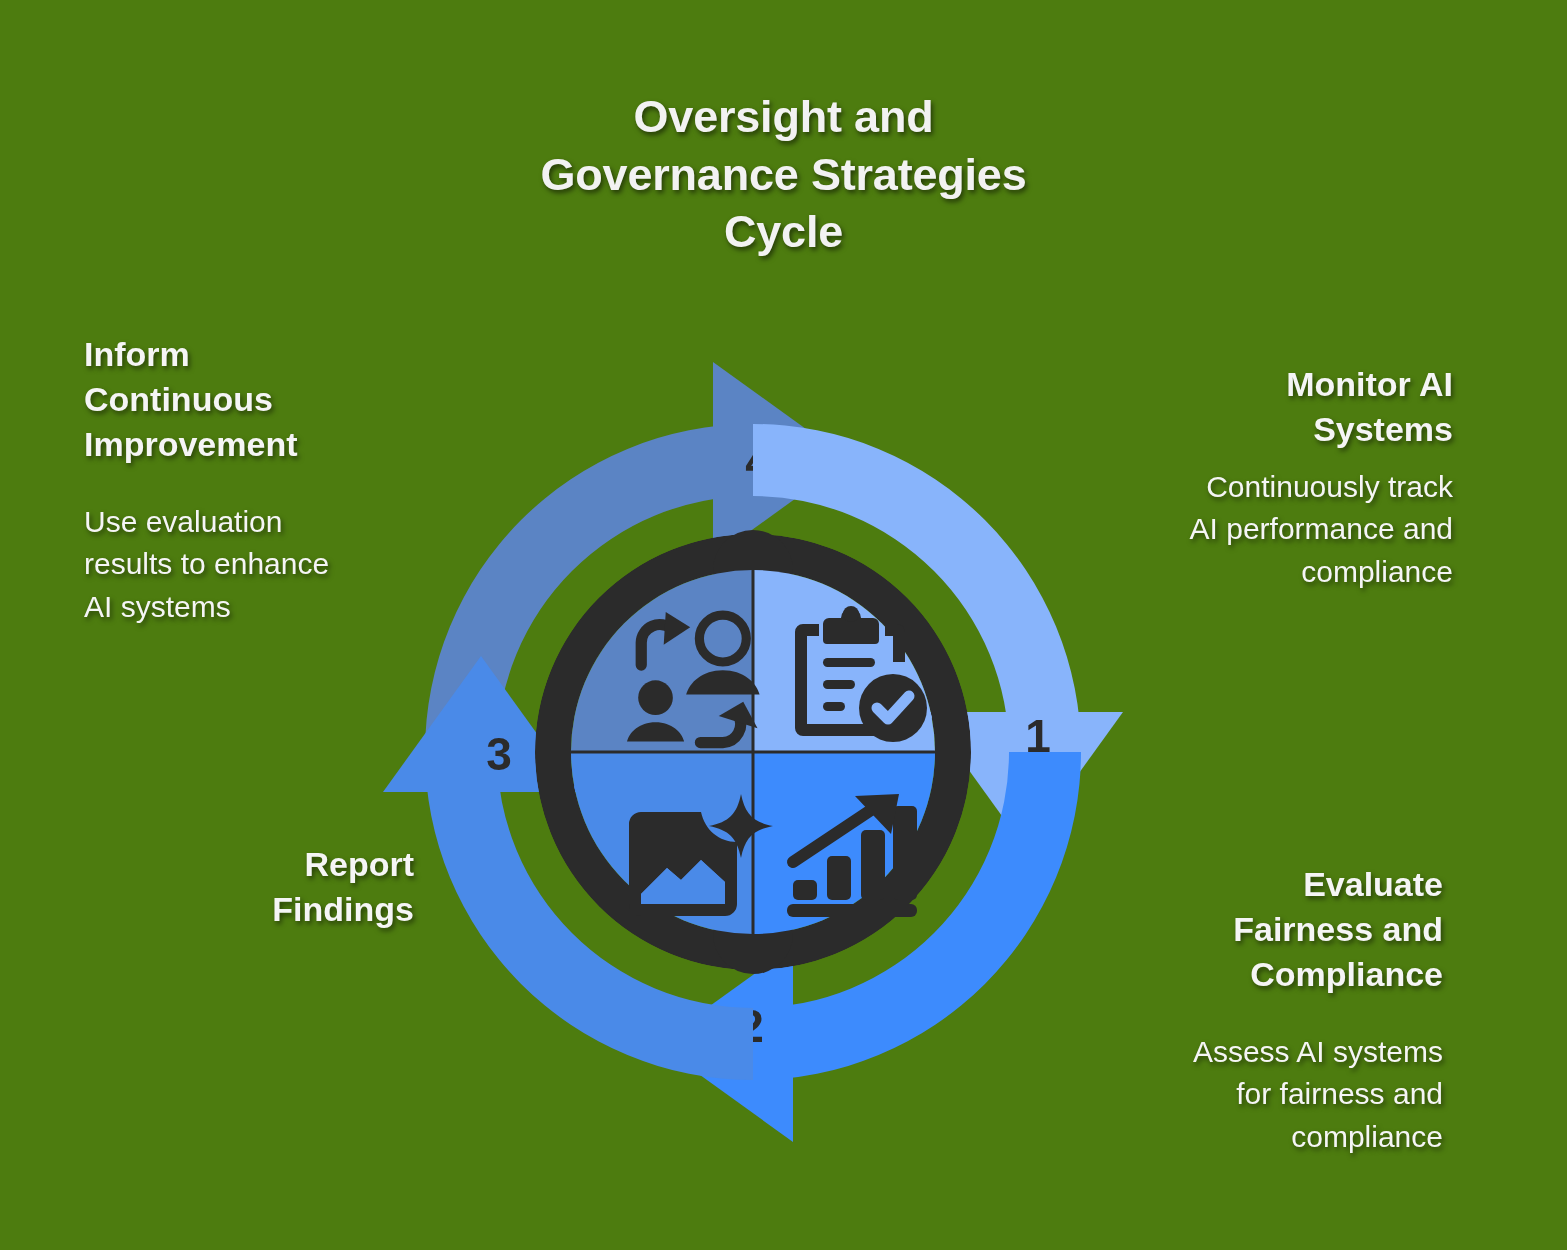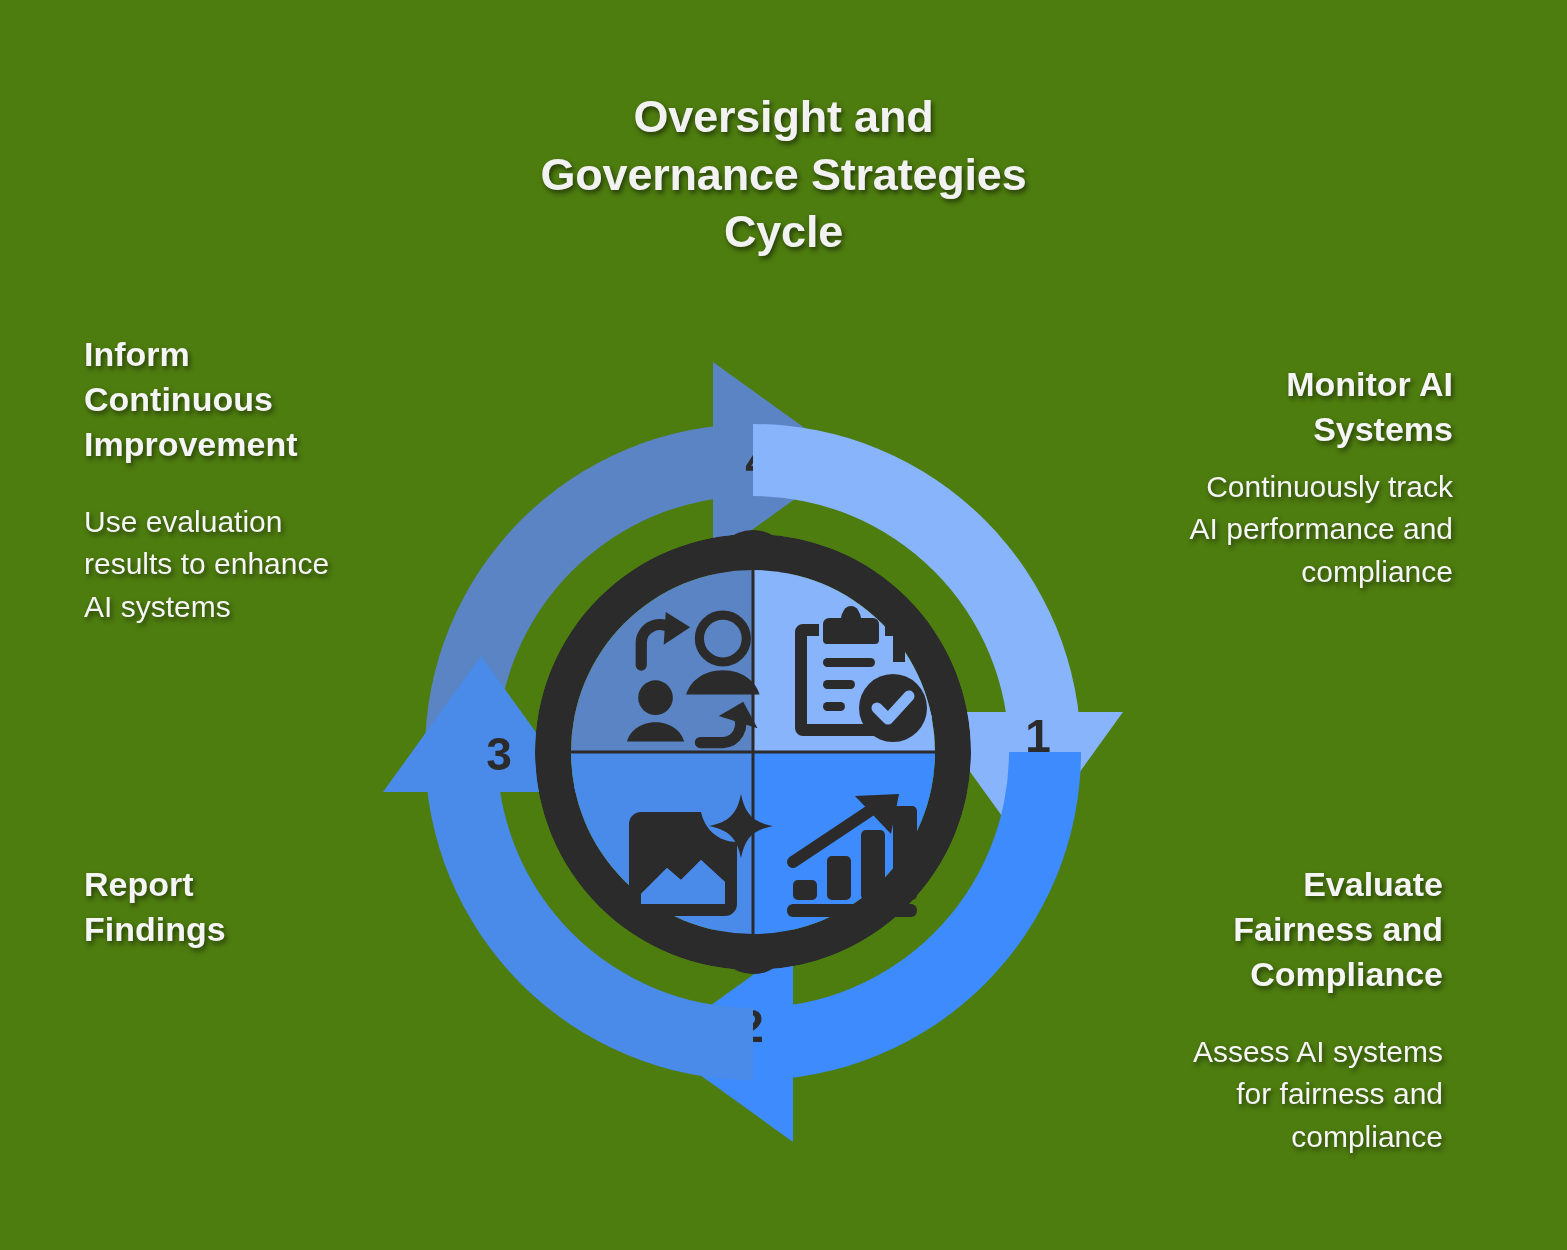--- a/index.html
+++ b/index.html
@@ -52,21 +52,21 @@
     white-space: pre-line;
   }
   .block .body {
     font-size: 30px;
     font-weight: normal;
     line-height: 1.42;
     white-space: pre-line;
   }
   .block-tl { left: 84px;  top: 332px; text-align: left; }
   .block-tl .body { margin-top: 34px; }
-  .block-bl { left: 84px;  top: 862px; text-align: left; }
+  .block-bl { left: 84px;  top: 842px; text-align: right; }
   .block-bl .body { margin-top: 8px; }
   .block-tr { right: 114px; top: 362px; text-align: right; }
   .block-tr .body { margin-top: 14px; }
   .block-br { right: 124px; top: 862px; text-align: right; }
   .block-br .body { margin-top: 34px; }
 
   
   .cycle {
     position: absolute;
     left: 383px;

